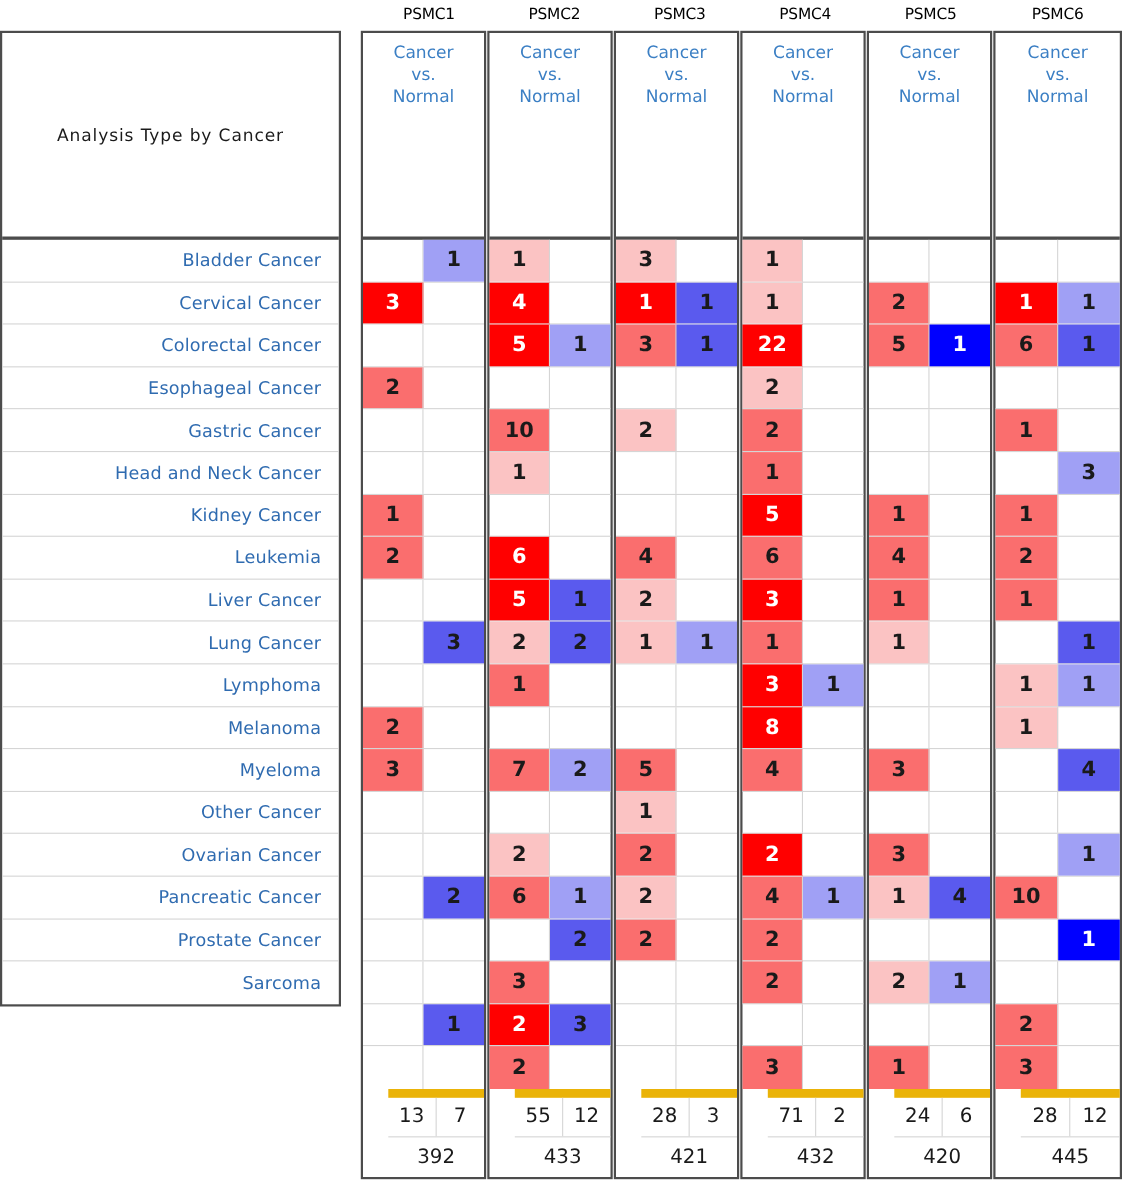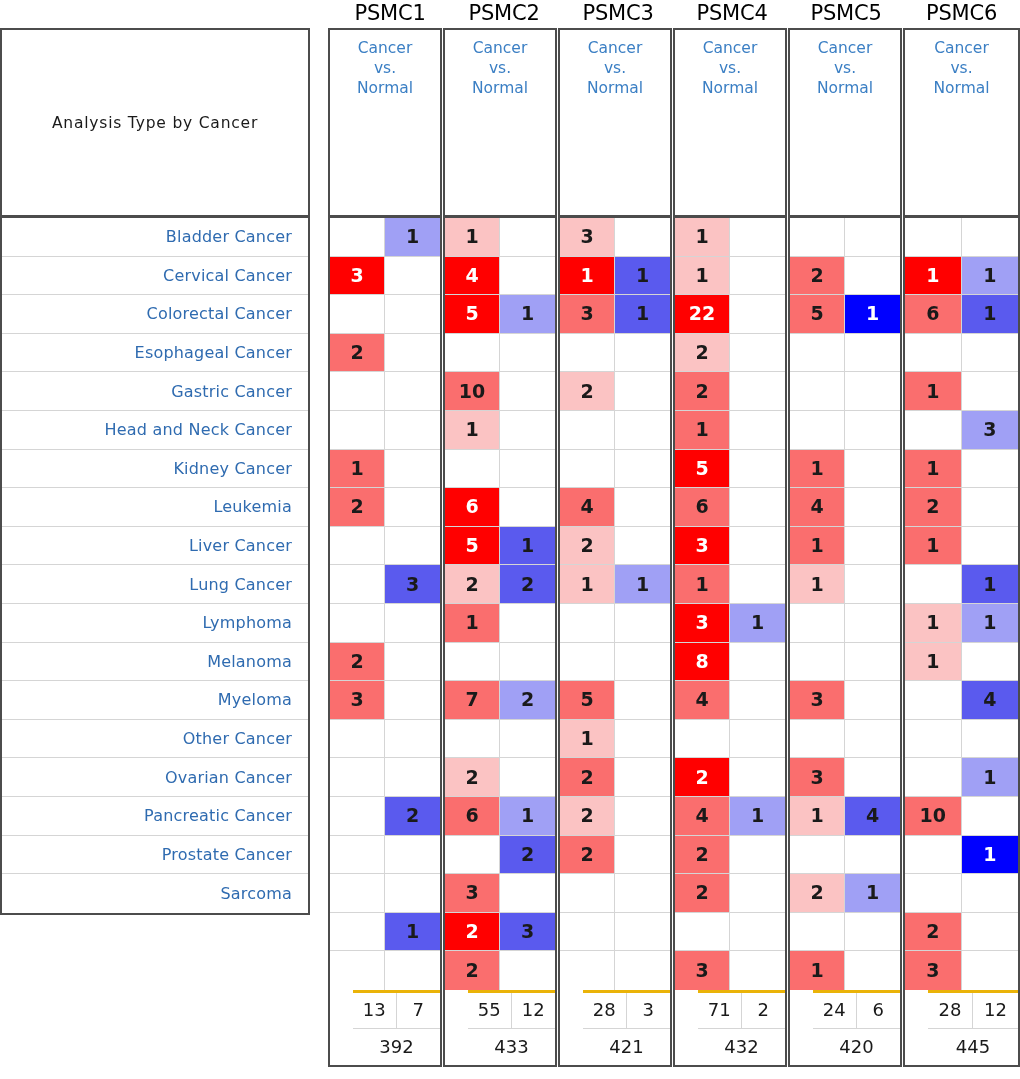--- a/index.html
+++ b/index.html
@@ -18,21 +18,21 @@
   .gene-strip {
     position: absolute;
     left: 0; top: 0;
     width: 1020px; height: 28px;
     display: flex;
   }
   .gene-spacer { width: 333px; flex: 0 0 333px; }
   .gene-name {
     flex: 0 0 114px;
     text-align: center;
-    font-size: 21px;
+    font-size: 14px;
     color: #000000;
     line-height: 26px;
     letter-spacing: -0.2px;
   }
   .gene-name.w6 { flex: 0 0 117px; }
 
   
   .grid {
     position: absolute;
     left: 0; top: 28px;
@@ -115,21 +115,21 @@
     display: flex; align-items: center; justify-content: center;
     font-size: 19px;
     font-weight: bold;
     color: #1a1a1a;
     border-right: 1px solid #d5d5d5;
     line-height: 1;
   }
   .cell:last-child { border-right: none; }
   .cell.wt { color: #ffffff; }
 
-  .gc-foot { border-top: 3px solid #eab308; margin-left: 23px; }
+  .gc-foot { border-top: 8px solid #eab308; margin-left: 23px; }
   .gc-foot .sigrow {
     height: 36px; display: flex;
     border-bottom: 1px solid #d5d5d5;
   }
   .gc-foot .sigrow .cell {
     font-weight: normal;
     font-size: 18px;
   }
   .gc-foot .totrow {
     height: 36px;

